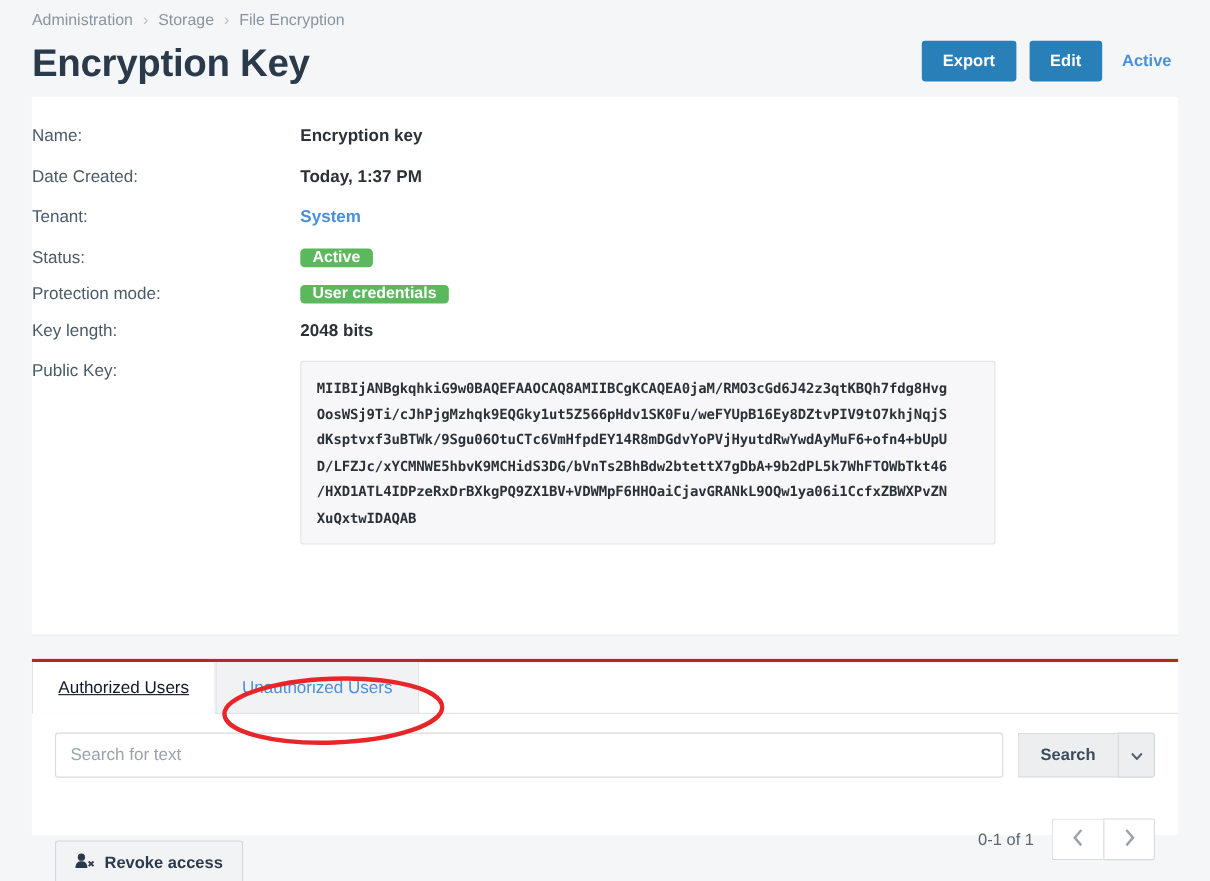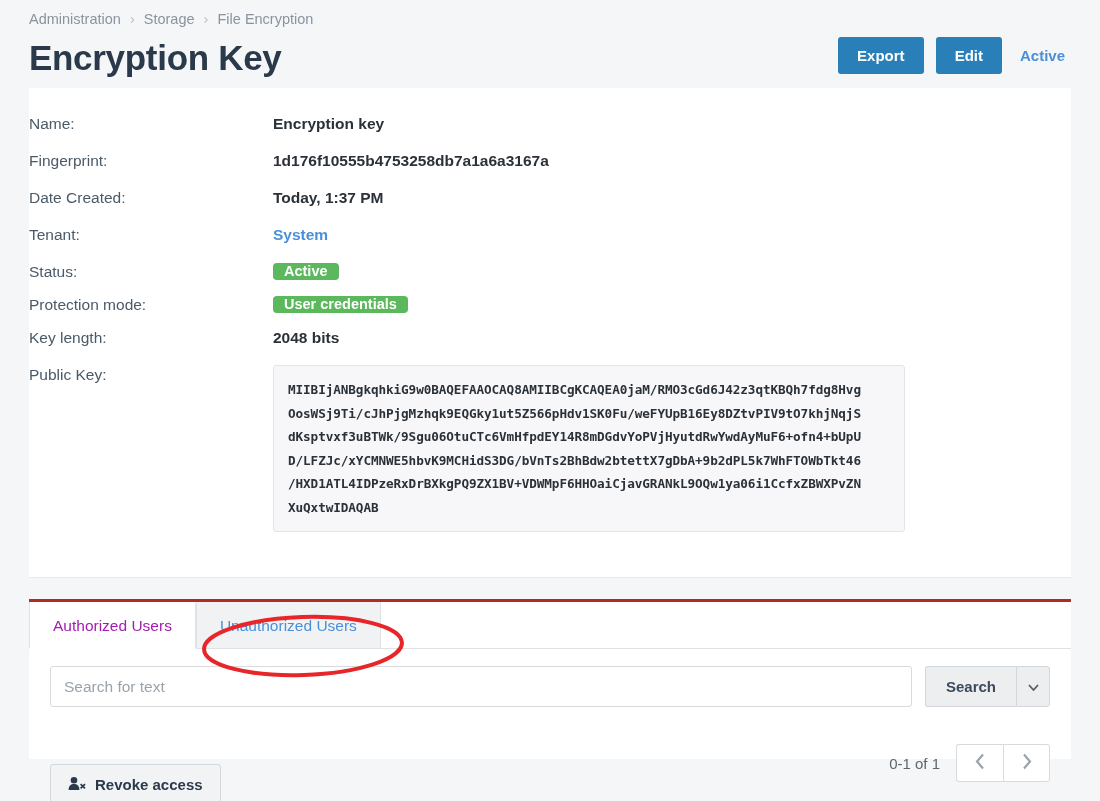--- a/index.html
+++ b/index.html
@@ -68,23 +68,24 @@
     background: #fff; margin: 21px 29px 0 29px;
     border-top: 3px solid #b02b20;
     height: 160px;
   }
   .tabs { display: flex; border-bottom: 1px solid #e0e2e5; background: #fff; position: relative; }
   .tab {
     font-size: 15.5px; padding: 15px 23px 14px 23px; cursor: pointer;
     border: 1px solid transparent; margin-bottom: -1px; line-height: 1.1;
   }
   .tab.active {
-    color: #a21caf; background: #fff;
+    color: #0f172a; background: #fff;
     border-color: #e0e2e5; border-top: none; border-bottom-color: #fff;
     border-radius: 0 3px 0 0;
+    text-decoration: underline;
   }
   .tab.inactive { color: #4a90d9; background: #f1f2f4; border-color: #e0e2e5; border-top: none; }
 
   .panel-body { padding: 17px 21px 0 21px; }
   .search-row { display: flex; align-items: center; gap: 0; }
   .search-input {
     flex: 1; height: 41px; border: 1px solid #d8dadd; border-radius: 3px;
     padding: 0 13px; font-size: 15.5px; color: #33404d;
     font-family: inherit; outline: none; background: #fff;
   }
@@ -150,24 +151,20 @@
   </div>
 </div>
 
 <div class="card">
 
   <div class="detail-row">
     <div class="detail-label">Name:</div>
     <div class="detail-value">Encryption key</div>
   </div>
 
-  <div class="detail-row">
-    <div class="detail-label">Fingerprint:</div>
-    <div class="detail-value">1d176f10555b4753258db7a1a6a3167a</div>
-  </div>
 
   <div class="detail-row">
     <div class="detail-label">Date Created:</div>
     <div class="detail-value">Today, 1:37 PM</div>
   </div>
 
   <div class="detail-row">
     <div class="detail-label">Tenant:</div>
     <div class="detail-value link">System</div>
   </div>

